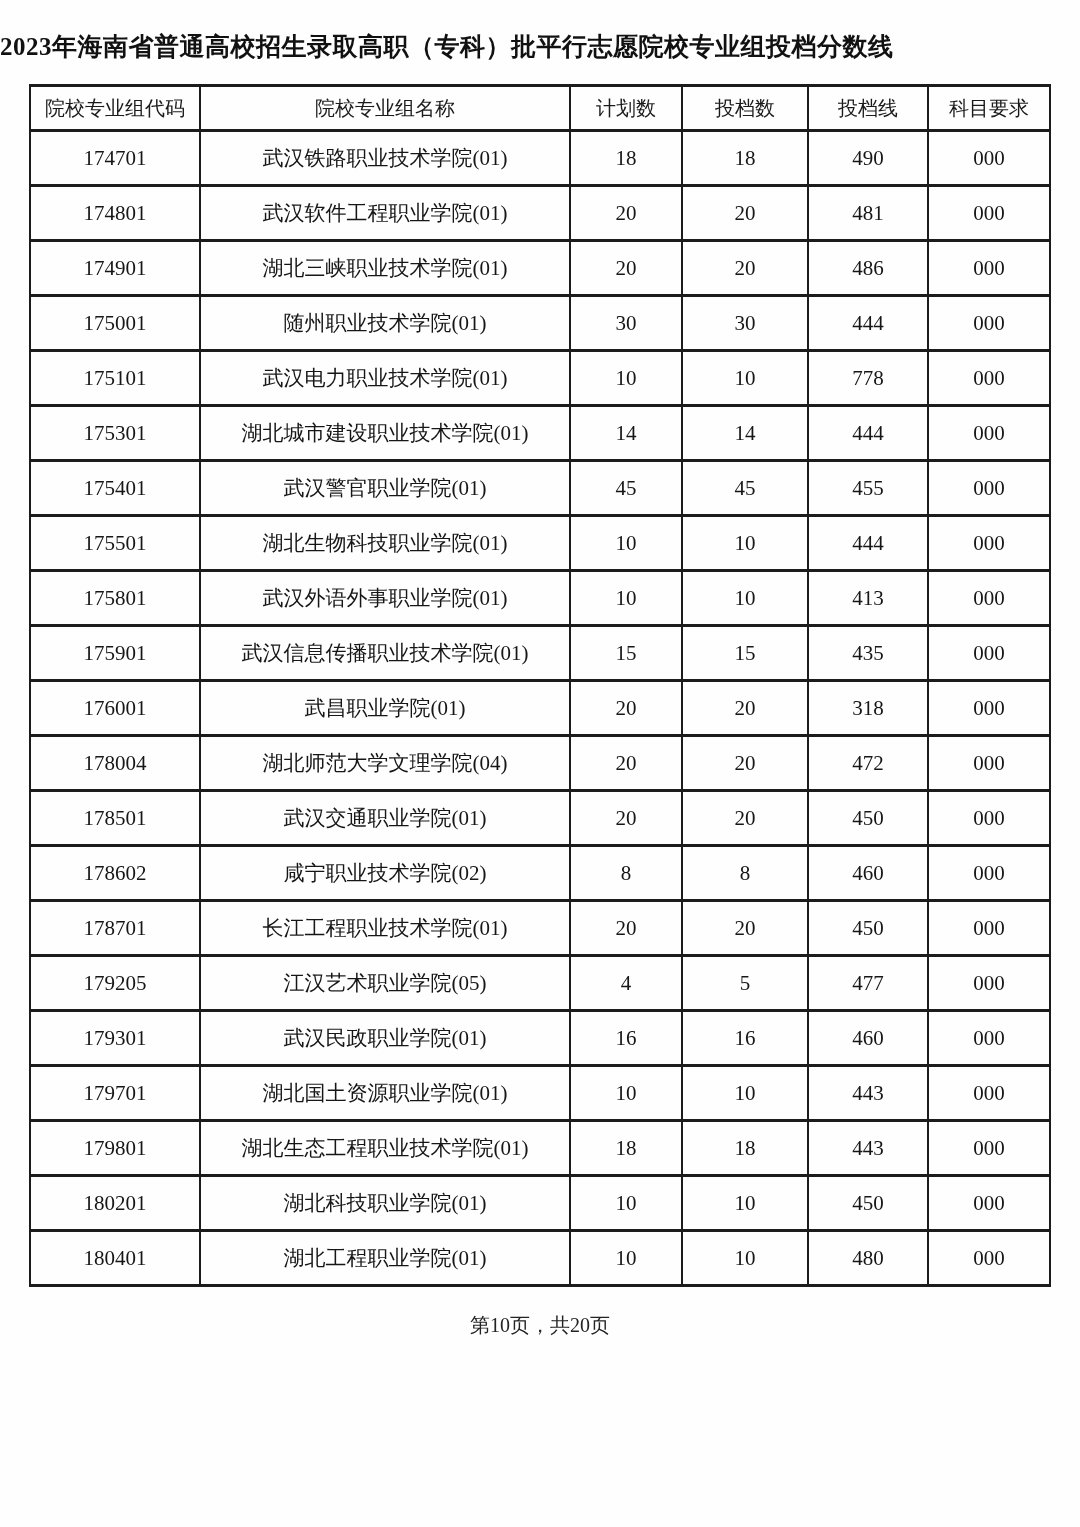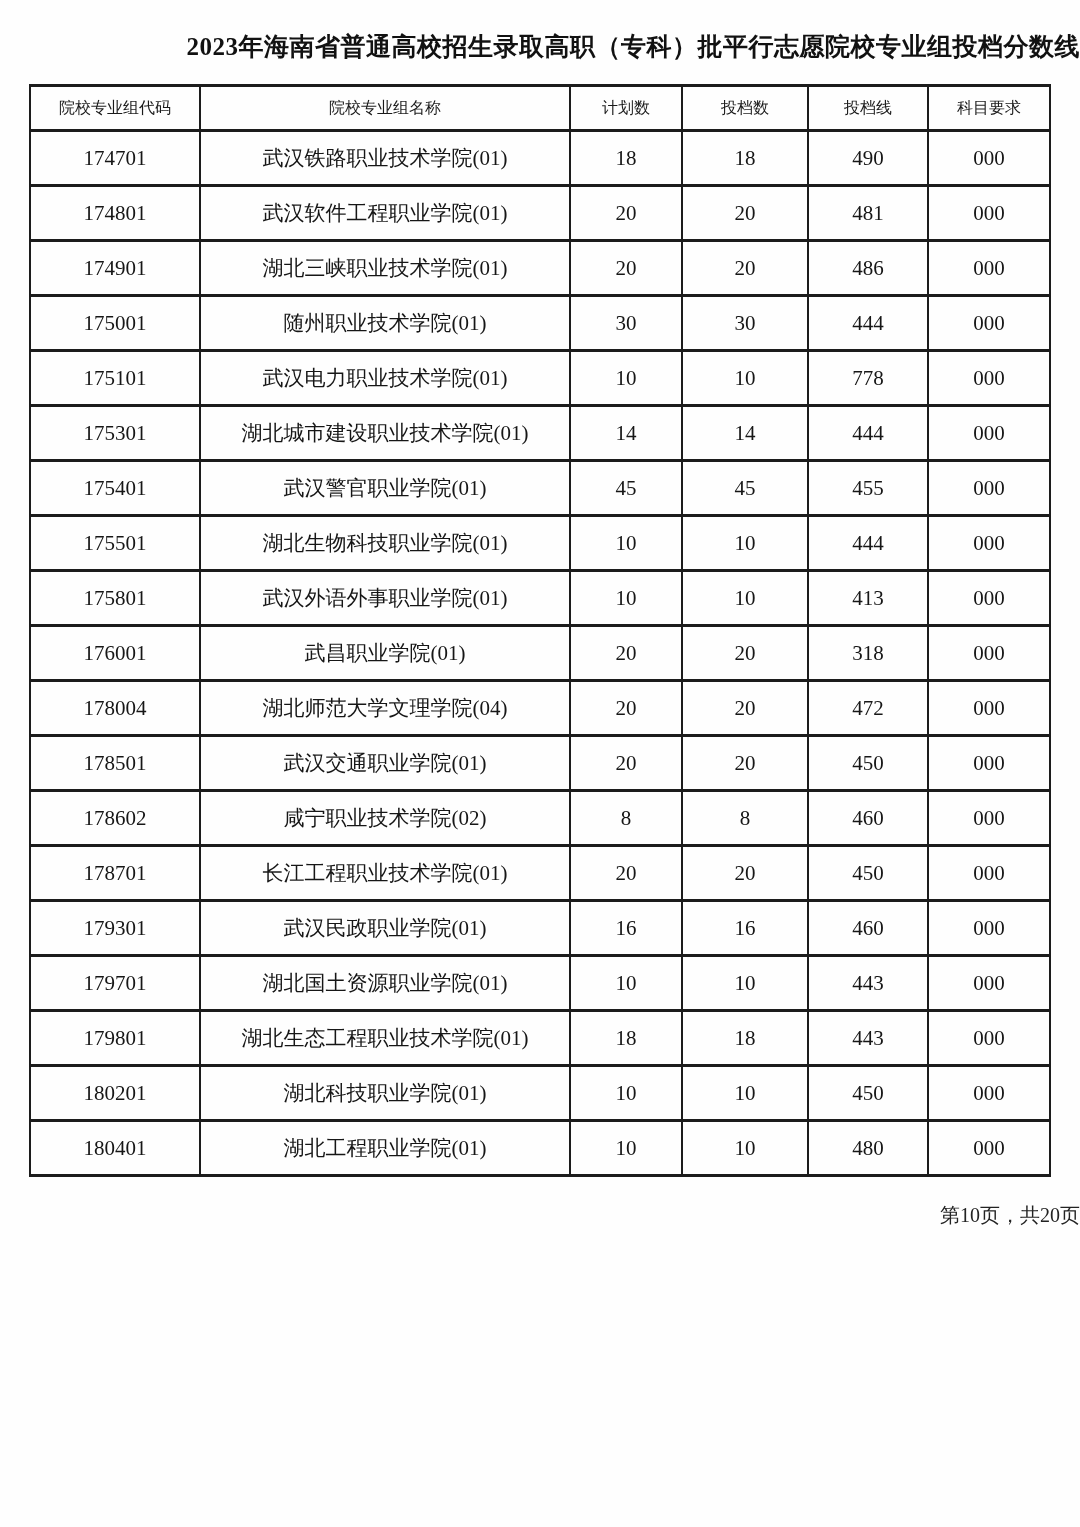--- a/index.html
+++ b/index.html
@@ -11,21 +11,21 @@
     color: #1a1a1a;
   }
   .page {
     width: 1080px;
     height: 1527px;
     background: #fefefe;
     position: relative;
     overflow: hidden;
   }
   .page-title {
-    text-align: right;
+    text-align: left;
     font-weight: bold;
     font-size: 25px;
     padding-top: 30px;
     letter-spacing: 0.5px;
     color: #111111;
   }
   table.score-table {
     border-collapse: collapse;
     table-layout: fixed;
     width: 1020px;
@@ -37,32 +37,32 @@
     border-right: 2px solid #1c1c1c;
     border-top: 3px solid #1c1c1c;
     border-bottom: 3px solid #1c1c1c;
     text-align: center;
     vertical-align: middle;
     padding: 0 4px;
     background: #fefefe;
   }
   table.score-table th {
     height: 45px;
-    font-size: 16px;
+    font-size: 20px;
     font-weight: normal;
     color: #1a1a1a;
     margin-left: 19px;
   }
   table.score-table td {
     height: 55px;
     font-size: 21px;
     color: #161616;
   }
   .page-footer {
-    text-align: right;
+    text-align: center;
     font-size: 20px;
     margin-top: 25px;
     color: #222222;
   }
 </style>
 </head>
 <body>
 
 <div class="page">
 
@@ -154,20 +154,28 @@
         </tr>
         <tr>
           <td>175801</td>
           <td>武汉外语外事职业学院(01)</td>
           <td>10</td>
           <td>10</td>
           <td>413</td>
           <td>000</td>
         </tr>
         <tr>
+          <td>175901</td>
+          <td>武汉信息传播职业技术学院(01)</td>
+          <td>15</td>
+          <td>15</td>
+          <td>435</td>
+          <td>000</td>
+        </tr>
+        <tr>
           <td>176001</td>
           <td>武昌职业学院(01)</td>
           <td>20</td>
           <td>20</td>
           <td>318</td>
           <td>000</td>
         </tr>
         <tr>
           <td>178004</td>
           <td>湖北师范大学文理学院(04)</td>
@@ -194,20 +202,28 @@
         </tr>
         <tr>
           <td>178701</td>
           <td>长江工程职业技术学院(01)</td>
           <td>20</td>
           <td>20</td>
           <td>450</td>
           <td>000</td>
         </tr>
         <tr>
+          <td>179205</td>
+          <td>江汉艺术职业学院(05)</td>
+          <td>4</td>
+          <td>5</td>
+          <td>477</td>
+          <td>000</td>
+        </tr>
+        <tr>
           <td>179301</td>
           <td>武汉民政职业学院(01)</td>
           <td>16</td>
           <td>16</td>
           <td>460</td>
           <td>000</td>
         </tr>
         <tr>
           <td>179701</td>
           <td>湖北国土资源职业学院(01)</td>

